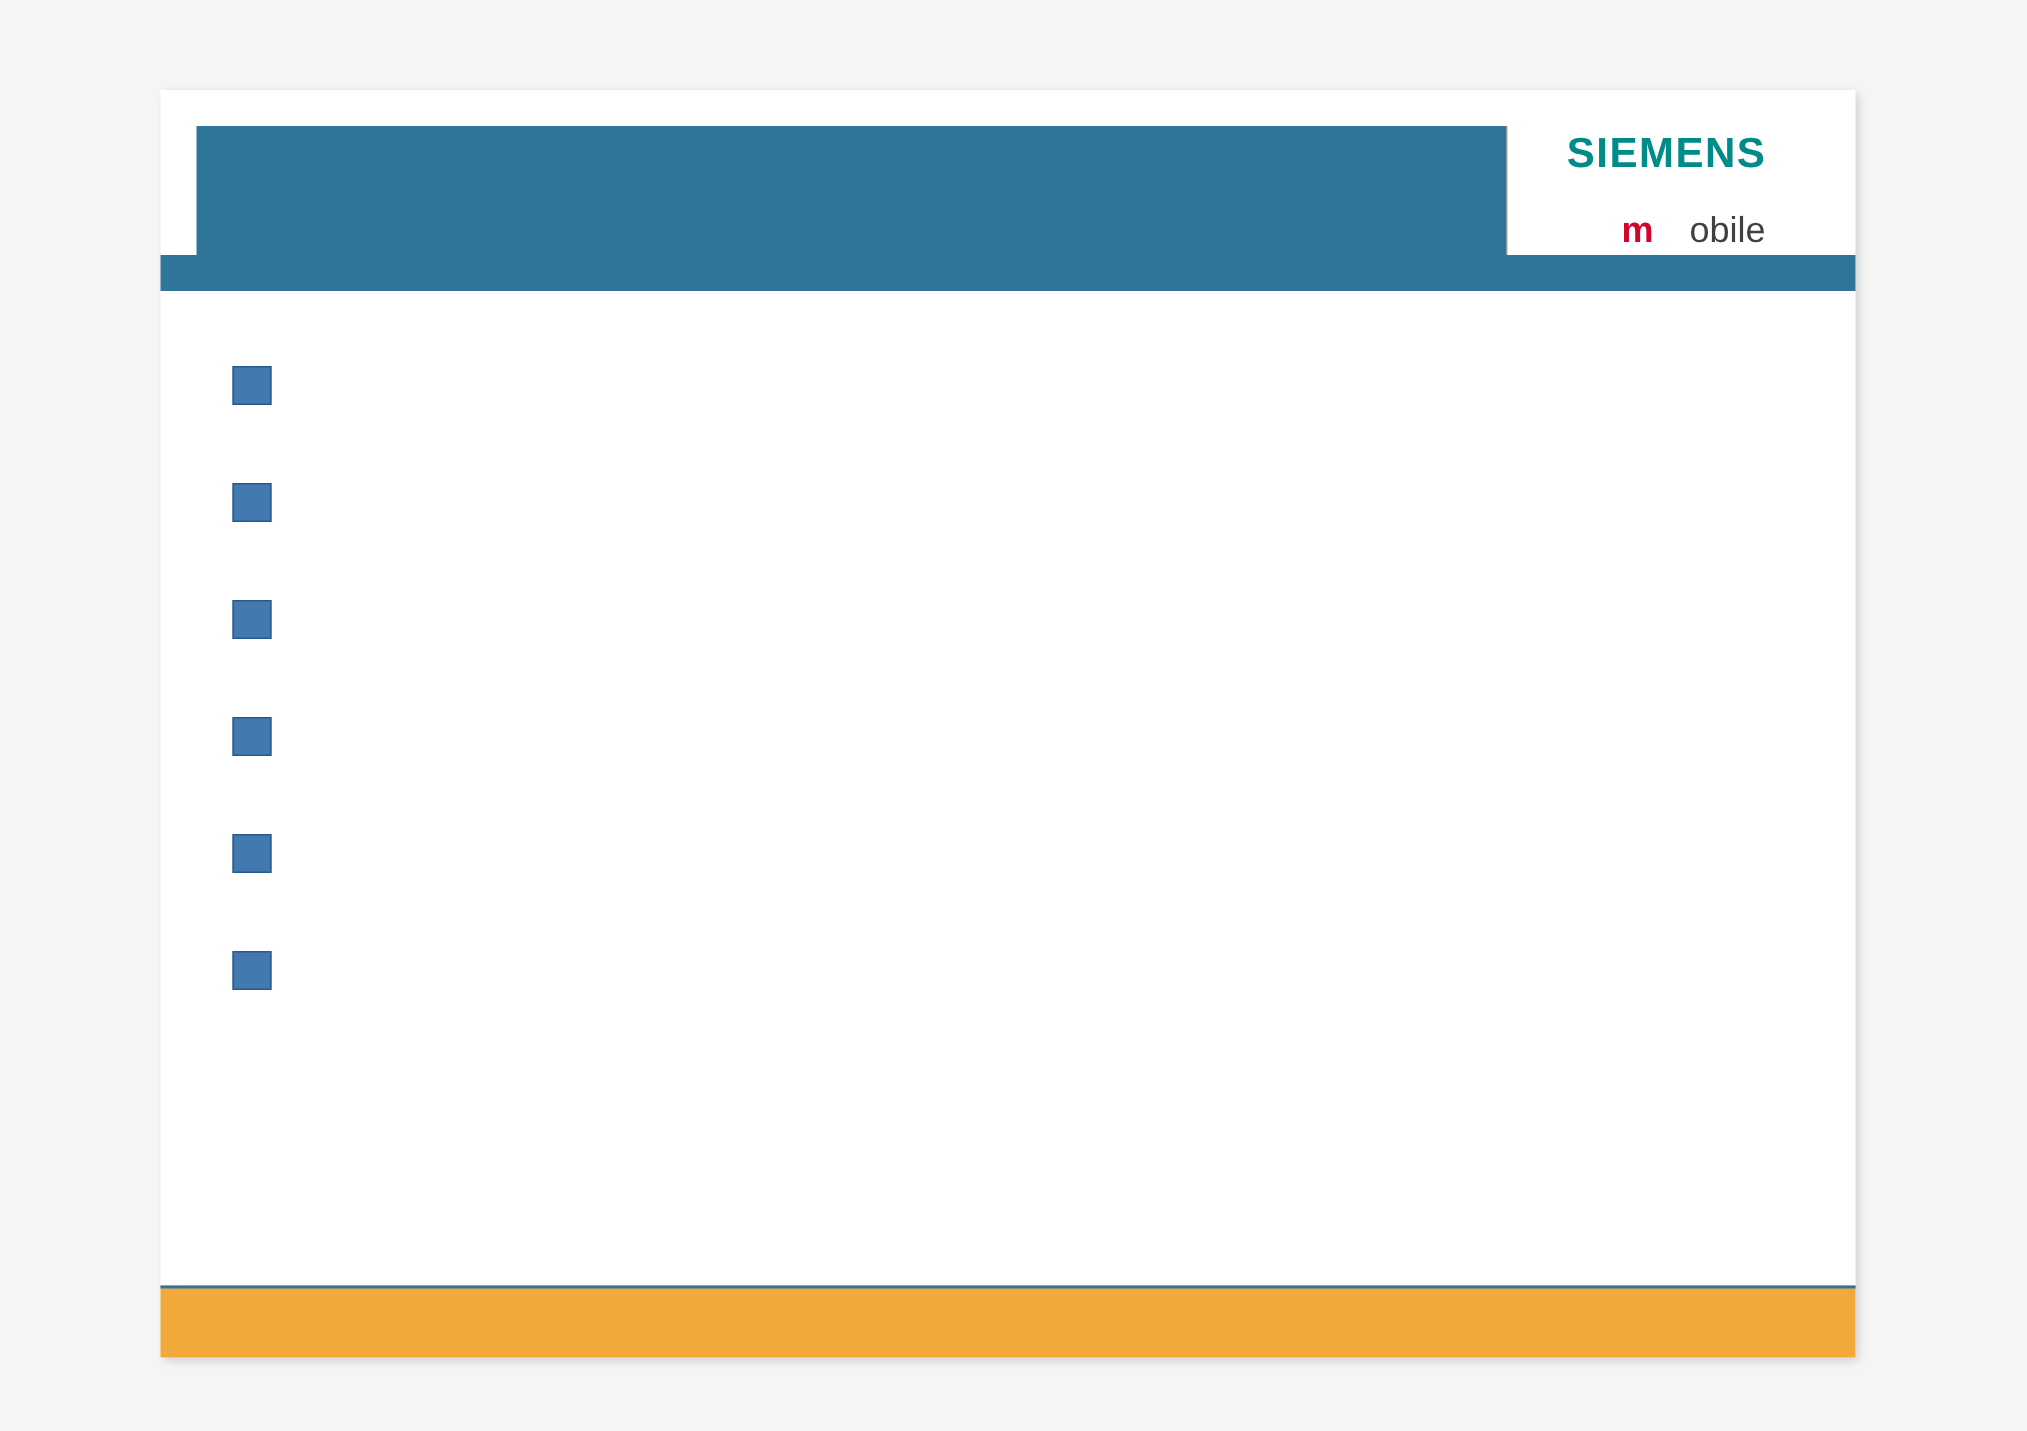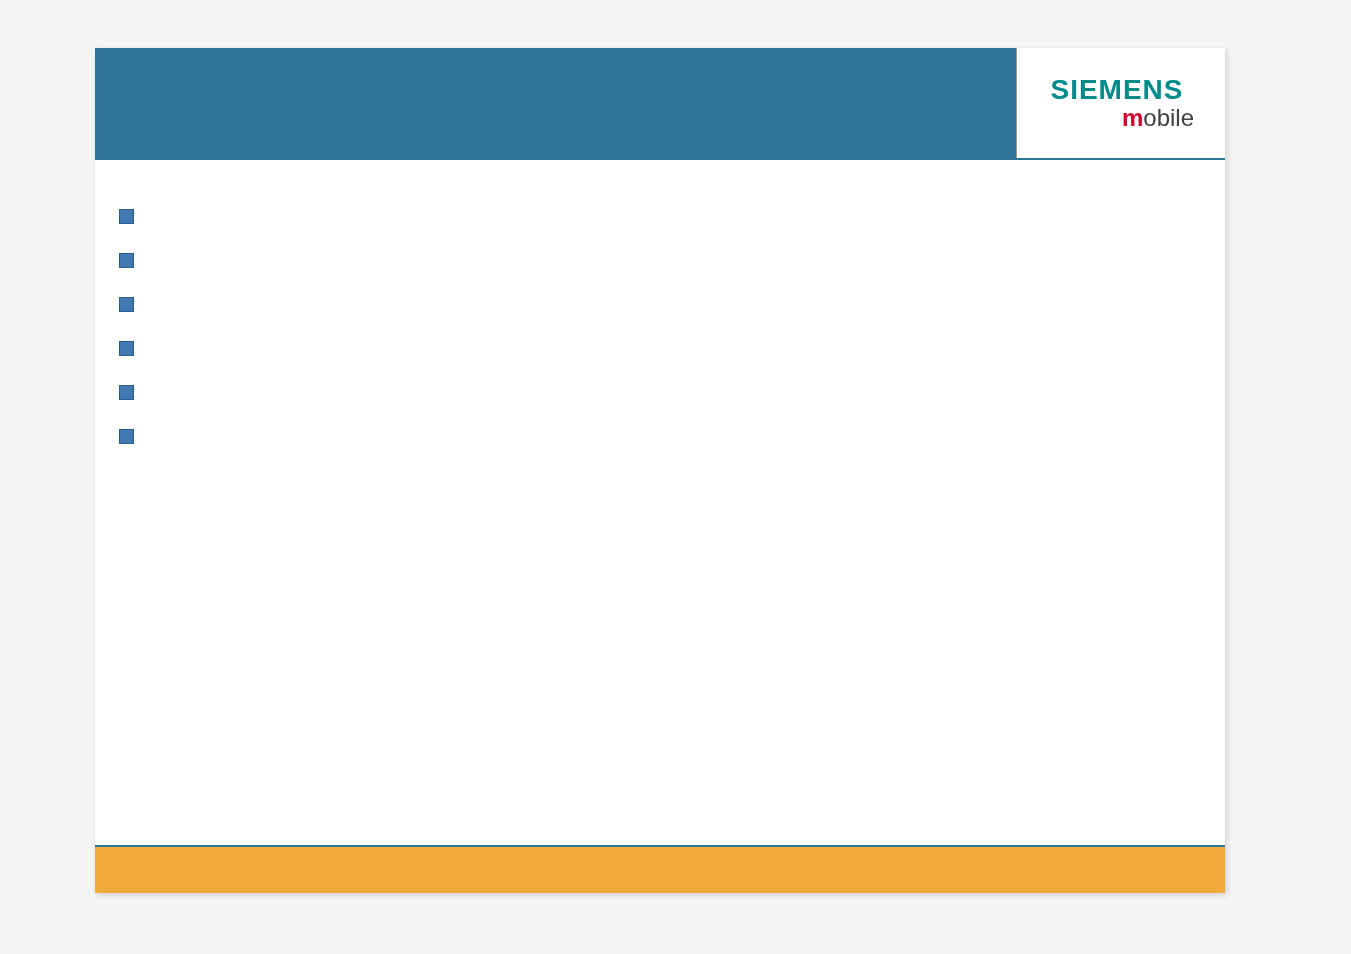--- a/index.html
+++ b/index.html
@@ -1,17 +1,17 @@
 <!DOCTYPE html>
 <html><head>
   <meta charset="utf-8">
   <style>
     * {
       margin: 0;
-      padding: 0;
+      padding: 12px;
       box-sizing: border-box;
     }
     body {
       width: 1351px;
       height: 954px;
       background: #f5f5f5;
       font-family: Arial, sans-serif;
       position: relative;
     }
     .slide {
@@ -50,21 +50,21 @@
       color: #008B8B;
       line-height: 1;
     }
     .logo-mobile {
       font-family: Arial, sans-serif;
       font-size: 24px;
       color: #404040;
       line-height: 1;
       margin-top: 2px;
       align-self: flex-end;
-      margin-right: 23px;
+      margin-right: 4px;
     }
     .logo-m {
       color: #D2042D;
       font-weight: bold;
     }
     .header-rule {
       position: absolute;
       top: 110px;
       left: 0;
       width: 100%;

